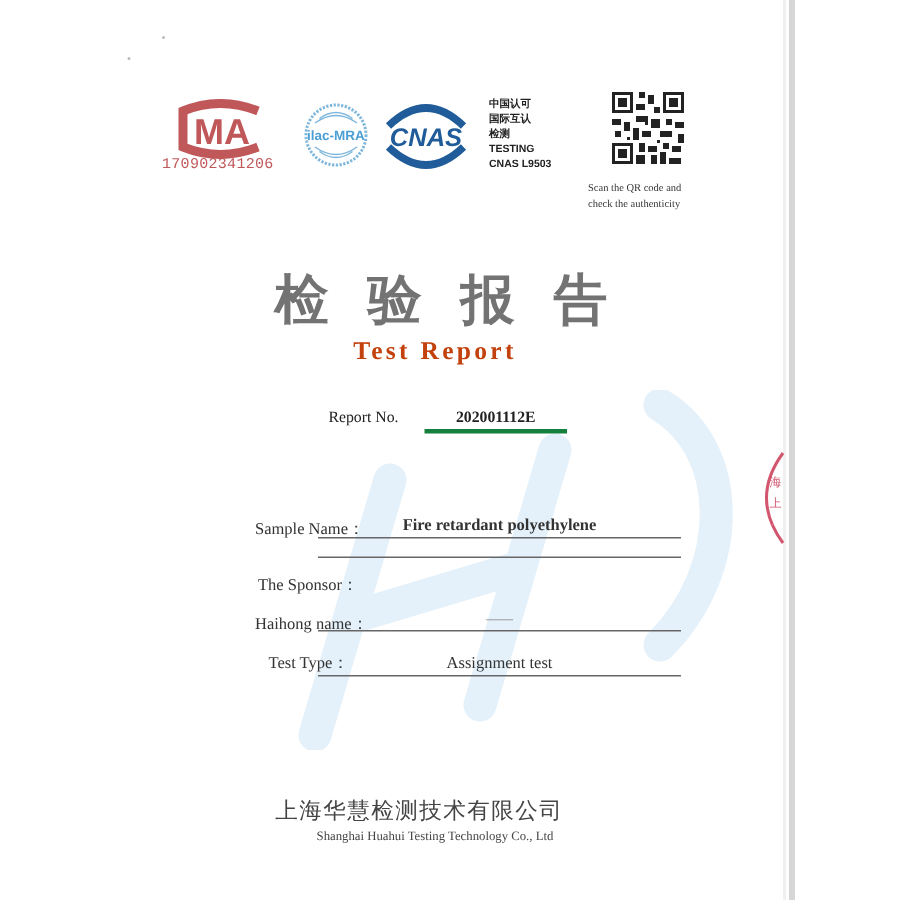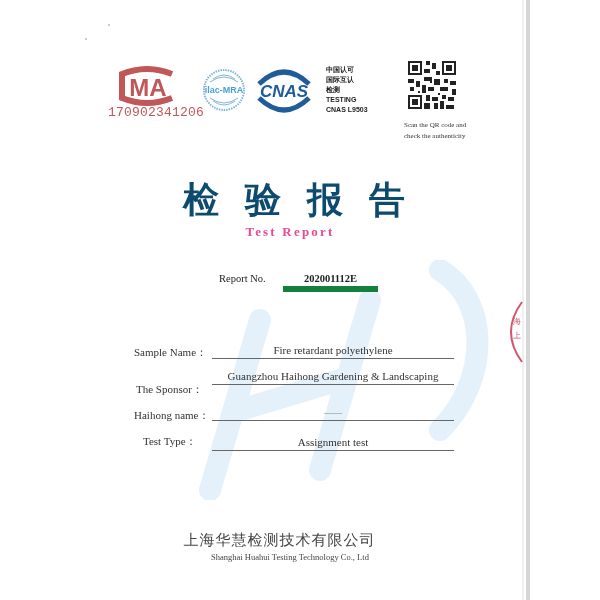--- a/index.html
+++ b/index.html
@@ -6,35 +6,35 @@
     body { width:600px; height:600px; background:#ffffff; position:relative; overflow:hidden; font-family:"Liberation Serif", serif; color:#222; }
     .page-edge { position:absolute; left:526px; top:0; width:4px; height:600px; background:#d6d6d6; }
     .page-edge-inner { position:absolute; left:522px; top:0; width:2px; height:600px; background:#f0f0f0; }
     .dot { position:absolute; width:2px; height:2px; background:#bbb; border-radius:1px; }
 
     
     .watermark { position:absolute; left:170px; top:260px; width:340px; height:240px; pointer-events:none; }
 
     
     .cma { position:absolute; left:114px; top:66px; width:66px; height:52px; }
-    .cma-num { position:absolute; left:108px; top:105px; width:80px; font-family:"Liberation Mono", monospace; font-size:13px; color:#c0585a; letter-spacing:0.2px; text-align:center; }
+    .cma-num { position:absolute; left:108px; top:105px; width:80px; font-family:"Liberation Mono", monospace; font-size:10px; color:#c0585a; letter-spacing:0.2px; text-align:left; }
     .ilac { position:absolute; left:200px; top:68px; width:48px; height:44px; }
     .cnas { position:absolute; left:253px; top:66px; width:62px; height:50px; }
     .cnas-text { position:absolute; left:326px; top:65px; font-family:"Liberation Sans", sans-serif; font-size:7px; font-weight:bold; line-height:10px; color:#222; }
     .qr { position:absolute; left:406px; top:59px; width:52px; height:52px; }
-    .qr-caption { position:absolute; left:404px; top:120px; width:80px; font-size:7px; line-height:11px; color:#333; text-align:left; }
+    .qr-caption { position:absolute; left:392px; top:120px; width:80px; font-size:7px; line-height:11px; color:#333; text-align:left; }
 
     
-    .title-cn { position:absolute; left:0; width:600px; top:176px; text-align:center; font-family:"DejaVu Sans", sans-serif; font-weight:bold; font-size:36px; letter-spacing:26px; text-indent:14px; color:#0c4a6e; }
-    .title-en { position:absolute; left:0; width:580px; top:224px; text-align:center; font-weight:bold; font-size:13px; letter-spacing:2.2px; color:#ec4899; }
+    .title-cn { position:absolute; left:0; width:600px; top:176px; text-align:center; font-family:"DejaVu Sans", sans-serif; font-weight:bold; font-size:36px; letter-spacing:26px; text-indent:14px; color:#737373; }
+    .title-en { position:absolute; left:0; width:580px; top:224px; text-align:center; font-weight:bold; font-size:17px; letter-spacing:2.2px; color:#c2410c; }
 
     .report-no-label { position:absolute; left:219px; top:273px; font-weight:normal; font-size:10.5px; }
-    .report-no-value { position:absolute; left:283px; top:273px; width:95px; text-align:center; font-weight:bold; font-size:10.5px; border-bottom:6px solid #15803d; padding-bottom:2px; }
+    .report-no-value { position:absolute; left:283px; top:273px; width:95px; text-align:center; font-weight:bold; font-size:10.5px; border-bottom:3px solid #15803d; padding-bottom:2px; }
 
-    .field-label { position:absolute; font-size:11px; color:#333; }
+    .field-label { position:absolute; font-size:11px; color:#333;margin-left:36px; }
     .field-value { position:absolute; left:212px; width:242px; text-align:center; font-size:11px; color:#333; border-bottom:1.4px solid #666; line-height:13px; padding-bottom:1px; }
 
     .footer-cn { position:absolute; left:0; width:559px; top:531px; text-align:center; font-family:"DejaVu Sans", sans-serif; font-size:15px; color:#444; letter-spacing:1px; }
     .footer-en { position:absolute; left:0; width:580px; top:552px; text-align:center; font-size:8.5px; color:#444; }
 
     .seal { position:absolute; left:498px; top:300px; width:26px; height:64px; }
   </style>
 </head>
 <body>
 
@@ -124,25 +124,24 @@
   <div>check the authenticity</div>
 </div>
 
 <div class="title-cn">检验报告</div>
 <div class="title-en">Test Report</div>
 
 <div class="report-no-label">Report No.</div>
 <div class="report-no-value">202001112E</div>
 
 <div class="field-label" style="left:134px;top:345px;">Sample Name：</div>
-<div class="field-value" style="top:344px;">Fire retardant polyethylene</div>
+<div class="field-value" style="top:344px;font-weight:bold;">Fire retardant polyethylene</div>
 
 <div class="field-label" style="left:136px;top:382px;">The Sponsor：</div>
 <div class="field-value" style="top:370px;">
-  <div>Guangzhou Haihong Gardening &amp; Landscaping</div>
 </div>
 
 <div class="field-label" style="left:134px;top:408px;">Haihong name：</div>
 <div class="field-value" style="top:406px;color:#777;font-size:9px;">——</div>
 
 <div class="field-label" style="left:143px;top:434px;">Test Type：</div>
 <div class="field-value" style="top:436px;">Assignment test</div>
 
 <div class="footer-cn">上海华慧检测技术有限公司</div>
 <div class="footer-en">Shanghai Huahui Testing Technology Co., Ltd</div>

